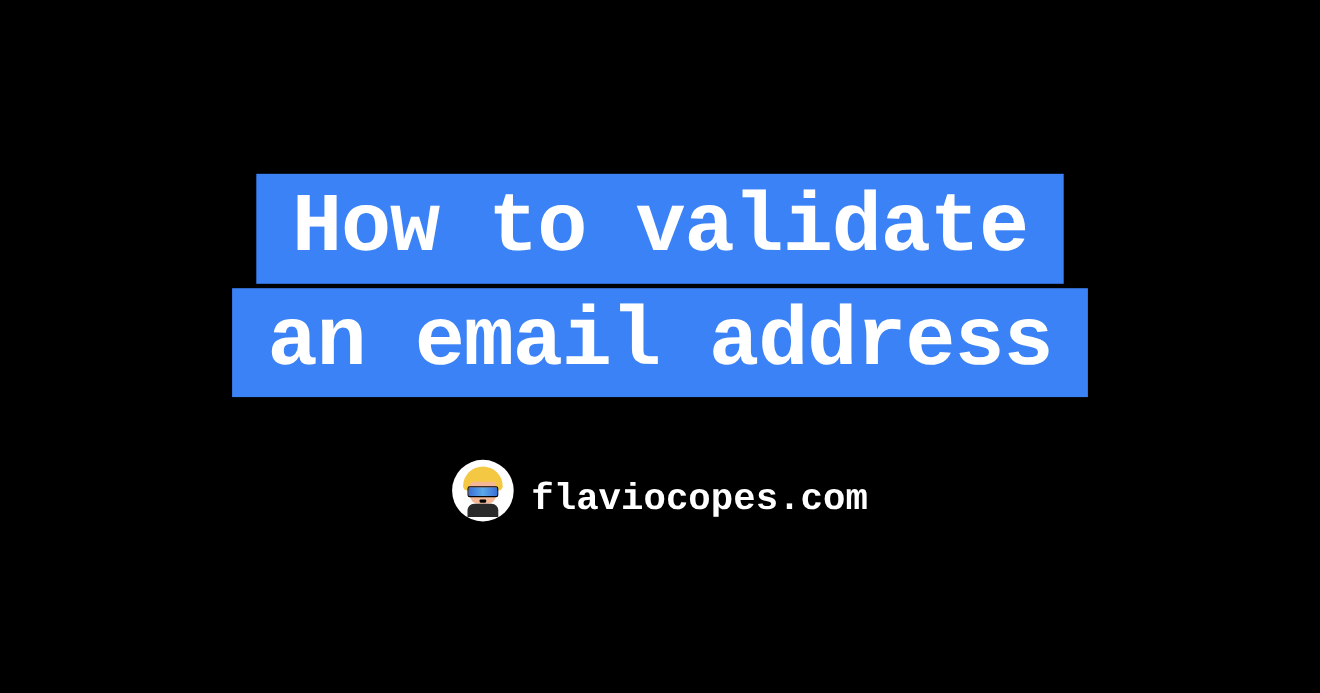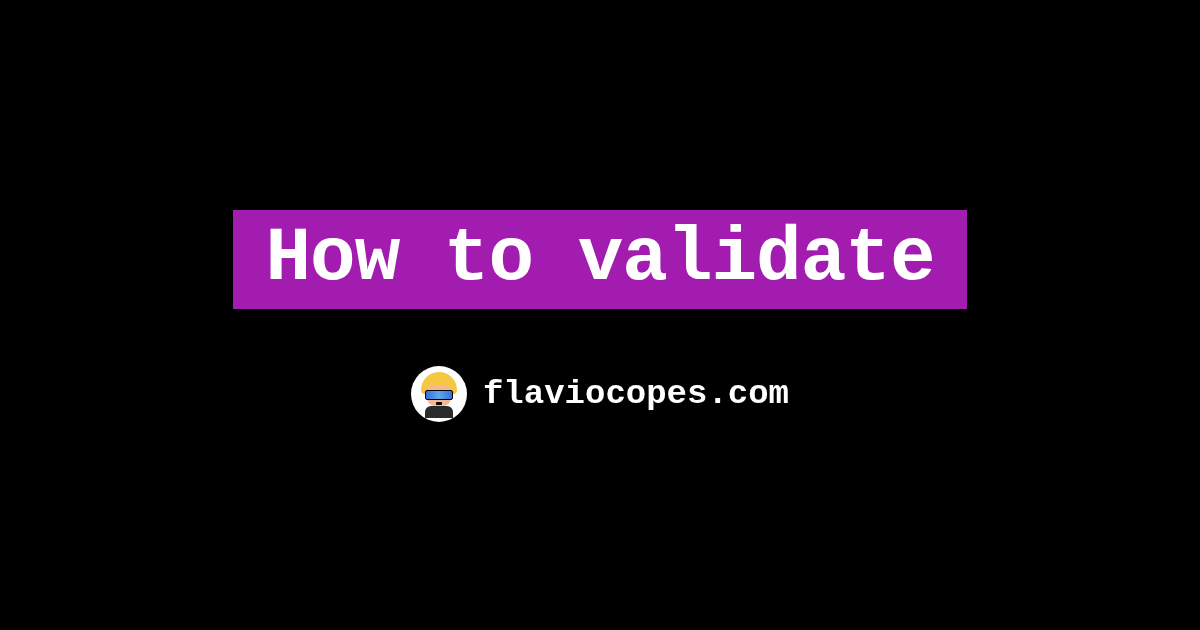--- a/index.html
+++ b/index.html
@@ -17,32 +17,32 @@
       justify-content: center;
       font-family: 'Courier New', Courier, monospace;
       overflow: hidden;
     }
     .title-container {
       text-align: center;
       margin-bottom: 55px;
     }
     .title-line {
       display: inline-block;
-      background: #a21caf;
+      background: #3b82f6;
       color: #ffffff;
       font-size: 76px;
       font-weight: bold;
       padding: 4px 32px;
       margin: 2px 0;
       line-height: 1.2;
       letter-spacing: -1px;
     }
     .footer {
       display: flex;
-      align-items: center;
+      align-items: flex-end;
       gap: 16px;
       text-decoration: underline;
     }
     .avatar {
       width: 56px;
       height: 56px;
       border-radius: 50%;
       background: #ffffff;
       display: flex;
       align-items: center;
@@ -106,20 +106,21 @@
       font-size: 34px;
       font-weight: bold;
       font-family: 'Courier New', Courier, monospace;
     }
   </style>
 </head>
 <body>
 
 <div class="title-container">
   <div><span class="title-line">How to validate</span></div>
+  <div><span class="title-line">an email address</span></div>
 </div>
 
 <div class="footer">
   <div class="avatar">
     <div class="avatar-inner">
       <div class="hair"></div>
       <div class="face"></div>
       <div class="glasses"></div>
       <div class="mouth"></div>
       <div class="shirt"></div>

